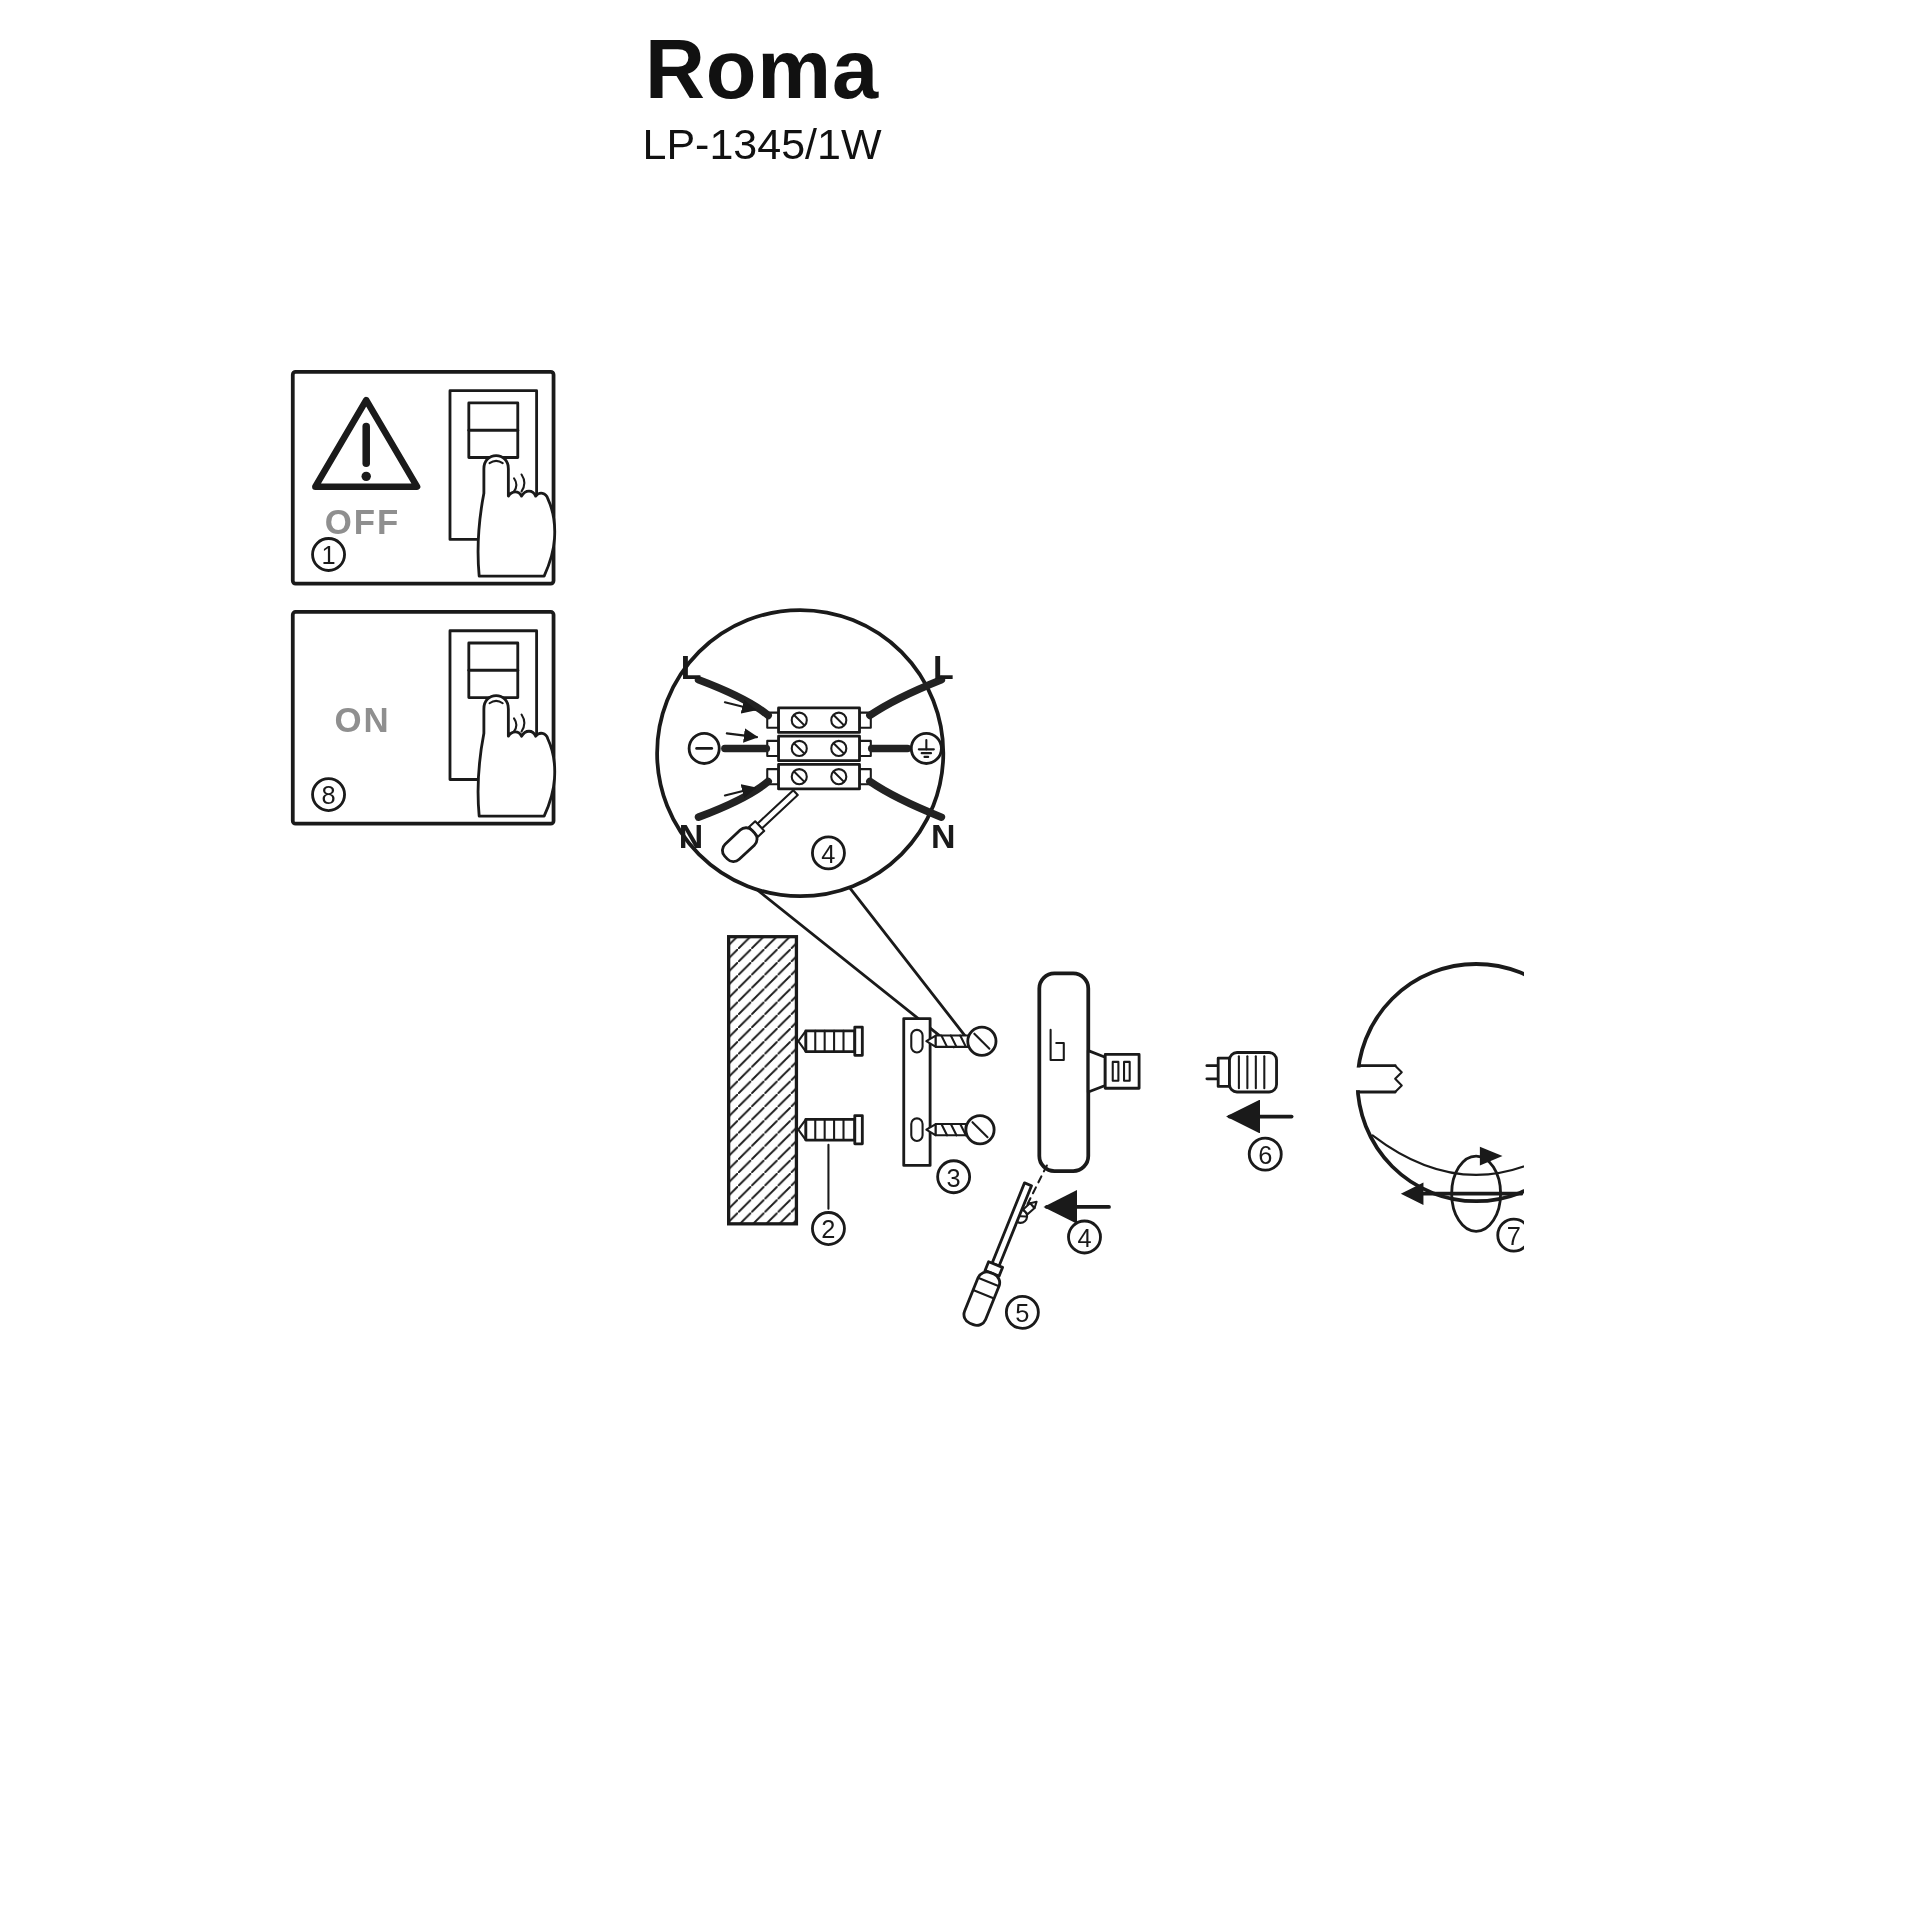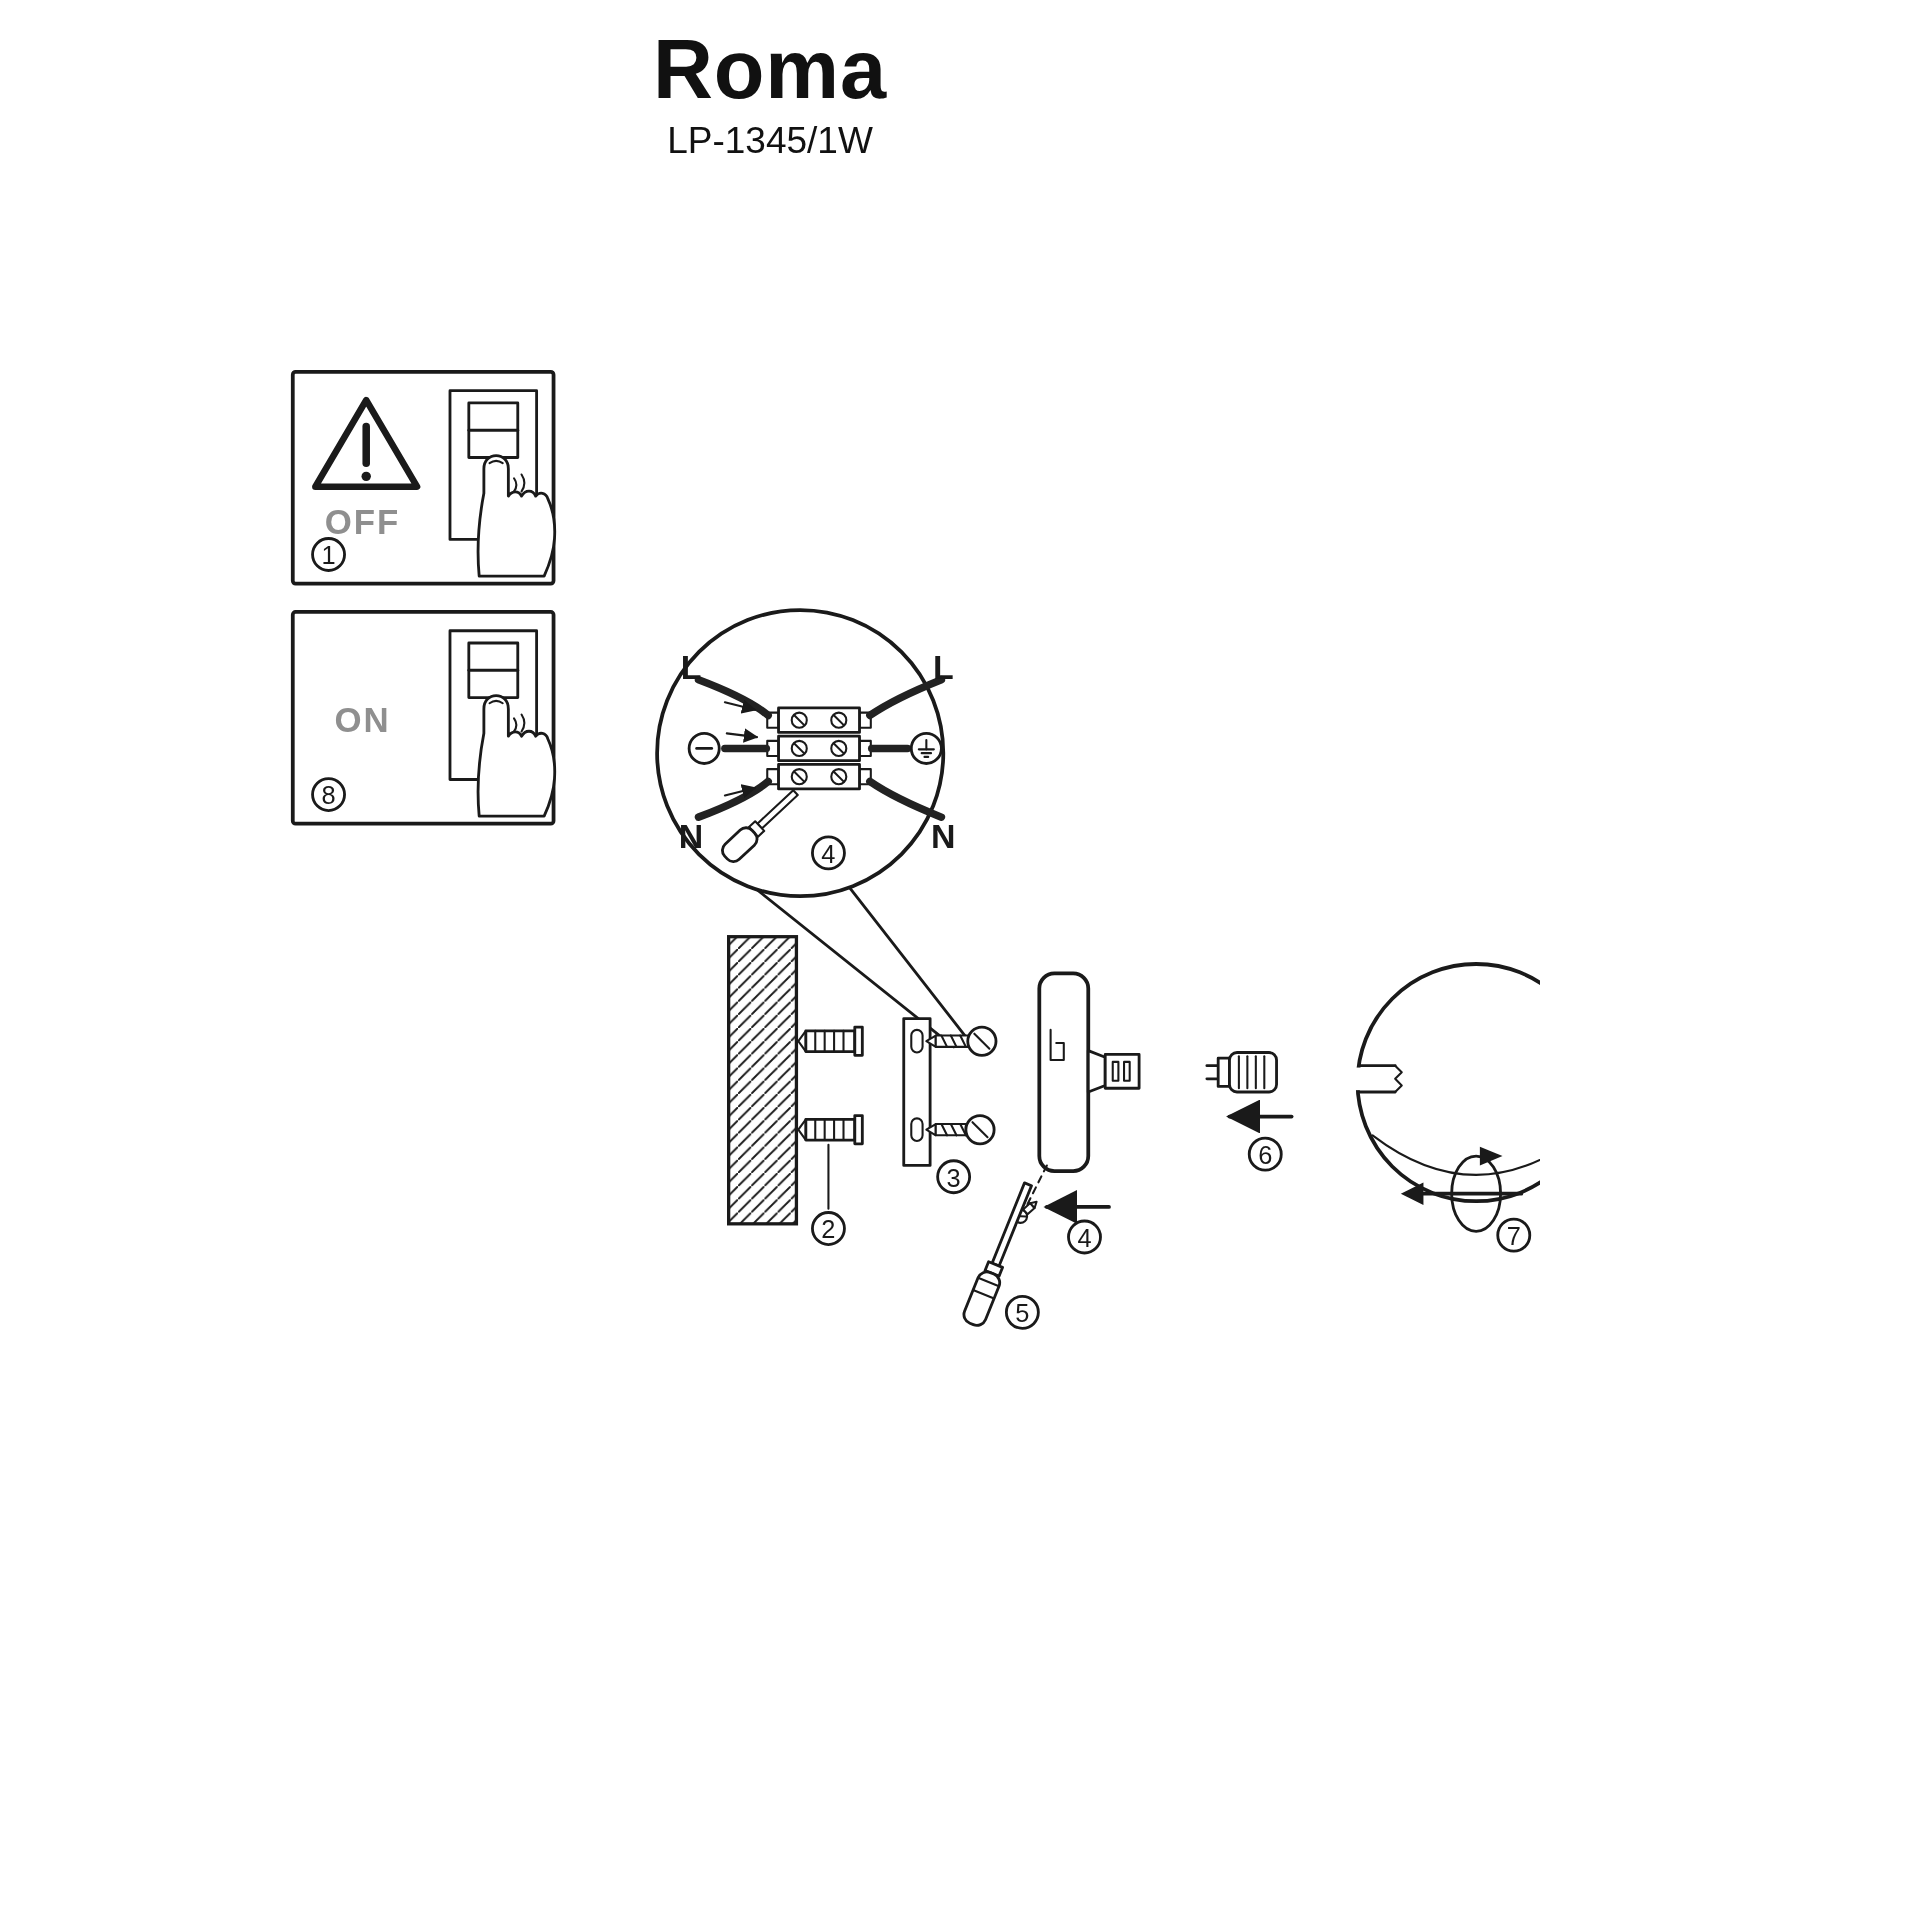--- a/index.html
+++ b/index.html
@@ -1,20 +1,20 @@
 <!DOCTYPE html>
 <html style="font-size:15px"><head>
 <meta charset="utf-8">
 <style>
   html,body{margin:0;padding:0;background:#ffffff;}
   .page{position:relative;width:1524px;height:1928px;background:#ffffff;overflow:hidden;
-        font-family:"Liberation Sans",sans-serif;color:#111;padding-left:16px;}
+        font-family:"Liberation Sans",sans-serif;color:#111;}
   .header{position:absolute;top:26px;left:0;width:100%;text-align:center;}
   .product{font-size:83px;font-weight:bold;letter-spacing:0.9px;line-height:1.05;}
-  .sub{font-size:37px;margin-top:7.5px;line-height:1.1;}
+  .sub{font-size:43px;margin-top:7.5px;line-height:1.1;}
   svg{position:absolute;top:0;left:0;}
   
   .s2{stroke:#1a1a1a;stroke-width:2.2;fill:none;stroke-linecap:round;stroke-linejoin:round;}
   .s3{stroke:#1a1a1a;stroke-width:3;fill:none;stroke-linecap:round;stroke-linejoin:round;}
   .s4{stroke:#1a1a1a;stroke-width:4;fill:none;stroke-linecap:round;stroke-linejoin:round;}
   .fw{fill:#ffffff;}
   .fk{fill:#1a1a1a;}
   .wire{stroke:#222222;stroke-width:8;fill:none;stroke-linecap:round;}
   .lbl{font-family:"Liberation Sans",sans-serif;font-weight:bold;font-size:36px;fill:#1a1a1a;
        text-anchor:middle;dominant-baseline:central;}

